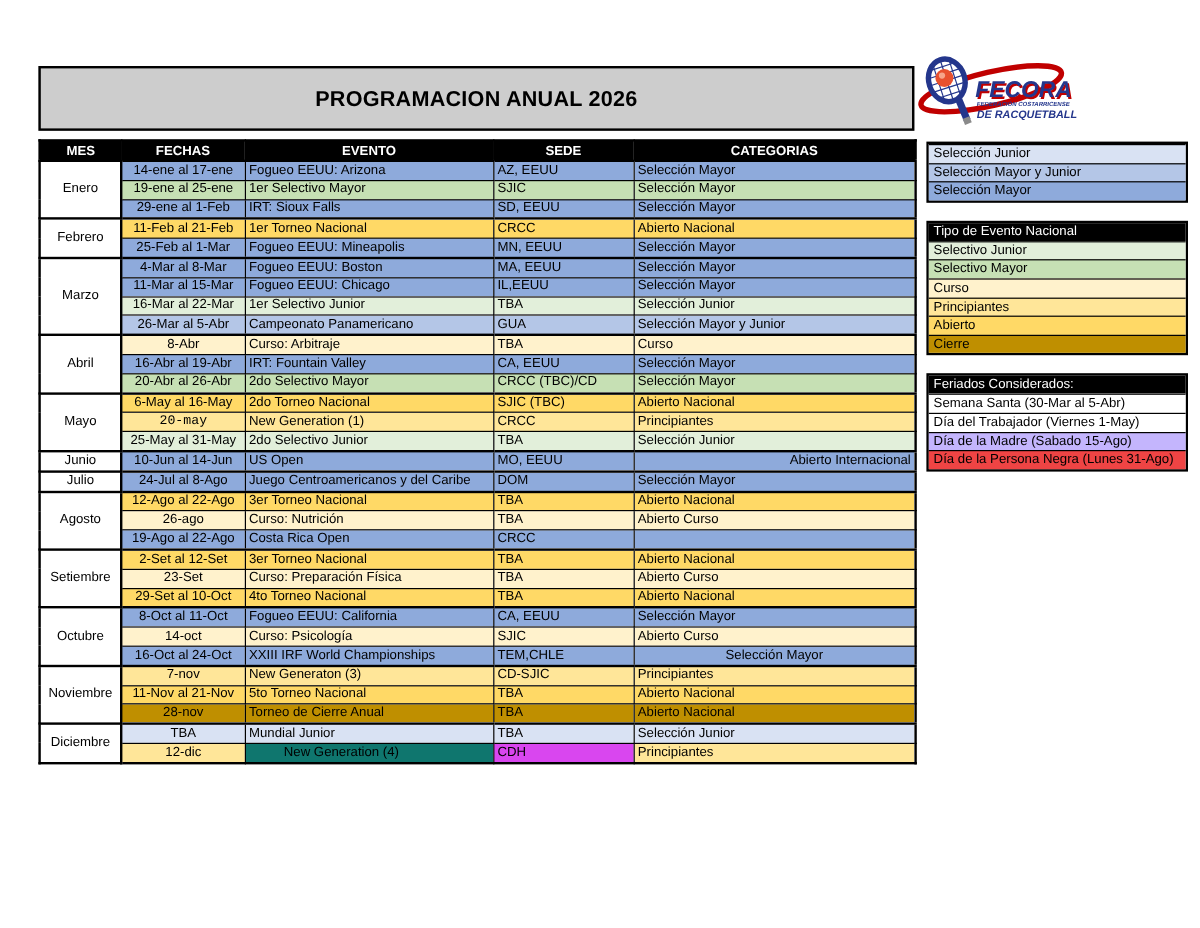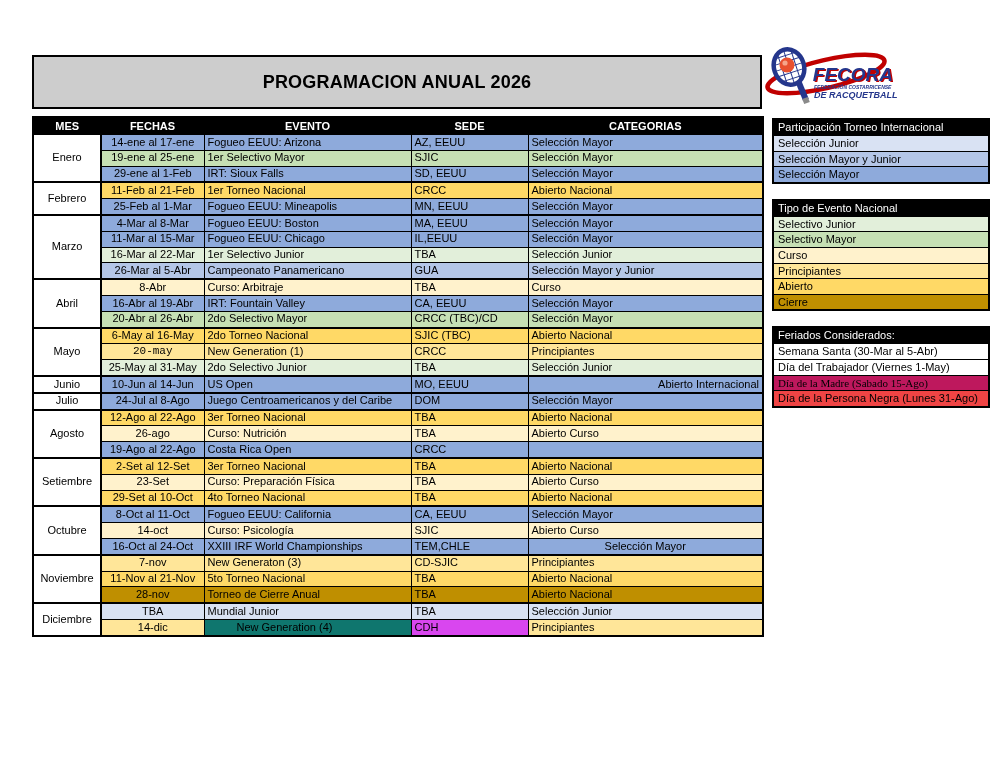--- a/index.html
+++ b/index.html
@@ -281,44 +281,43 @@
         <td style="background: rgb(191, 143, 0);">Abierto Nacional</td>
       </tr>
       <tr class="month-start">
         <td class="mes" rowspan="2">Diciembre</td>
         <td class="dates" style="background: rgb(217, 226, 243);">TBA</td>
         <td style="background: rgb(217, 226, 243);">Mundial Junior</td>
         <td style="background: rgb(217, 226, 243);">TBA</td>
         <td style="background: rgb(217, 226, 243);">Selección Junior</td>
       </tr>
       <tr>
-        <td class="dates" style="background: rgb(255, 230, 153);">14-dic</td>
+        <td class="dates" style="background: rgb(255, 230, 153);">12-dic</td>
         <td style="background: #0f766e; padding-left: 32px;">New Generation (4)</td>
         <td style="background: #d946ef; margin-left: 21px;">CDH</td>
         <td style="background: rgb(255, 230, 153);">Principiantes</td>
       </tr>
     </tbody>
 </table>
 
 <div class="side">
     <div class="panel">
-      <div class="panel-title">Participación Torneo Internacional</div>
       <div class="panel-row" style="background: rgb(217, 226, 243);">Selección Junior</div>
       <div class="panel-row" style="background: rgb(180, 198, 231);">Selección Mayor y Junior</div>
       <div class="panel-row" style="background: rgb(142, 170, 219);">Selección Mayor</div>
     </div>
     <div class="panel">
       <div class="panel-title">Tipo de Evento Nacional</div>
       <div class="panel-row" style="background: rgb(226, 239, 218);">Selectivo Junior</div>
       <div class="panel-row" style="background: rgb(198, 224, 180);">Selectivo Mayor</div>
       <div class="panel-row" style="background: rgb(255, 242, 204);">Curso</div>
       <div class="panel-row" style="background: rgb(255, 230, 153);">Principiantes</div>
       <div class="panel-row" style="background: rgb(255, 217, 102);">Abierto</div>
       <div class="panel-row" style="background: rgb(191, 143, 0);">Cierre</div>
     </div>
     <div class="panel">
       <div class="panel-title">Feriados Considerados:</div>
       <div class="panel-row" style="background: rgb(255, 255, 255);">Semana Santa (30-Mar al 5-Abr)</div>
       <div class="panel-row" style="background: rgb(255, 255, 255);">Día del Trabajador (Viernes 1-May)</div>
-      <div class="panel-row" style="background: #be185d; font-family: Liberation Serif, serif;">Día de la Madre (Sabado 15-Ago)</div>
+      <div class="panel-row" style="background: #c4b5fd;">Día de la Madre (Sabado 15-Ago)</div>
       <div class="panel-row" style="background: #ef4444;">Día de la Persona Negra (Lunes 31-Ago)</div>
     </div>
   </div>
 
 </body></html>

